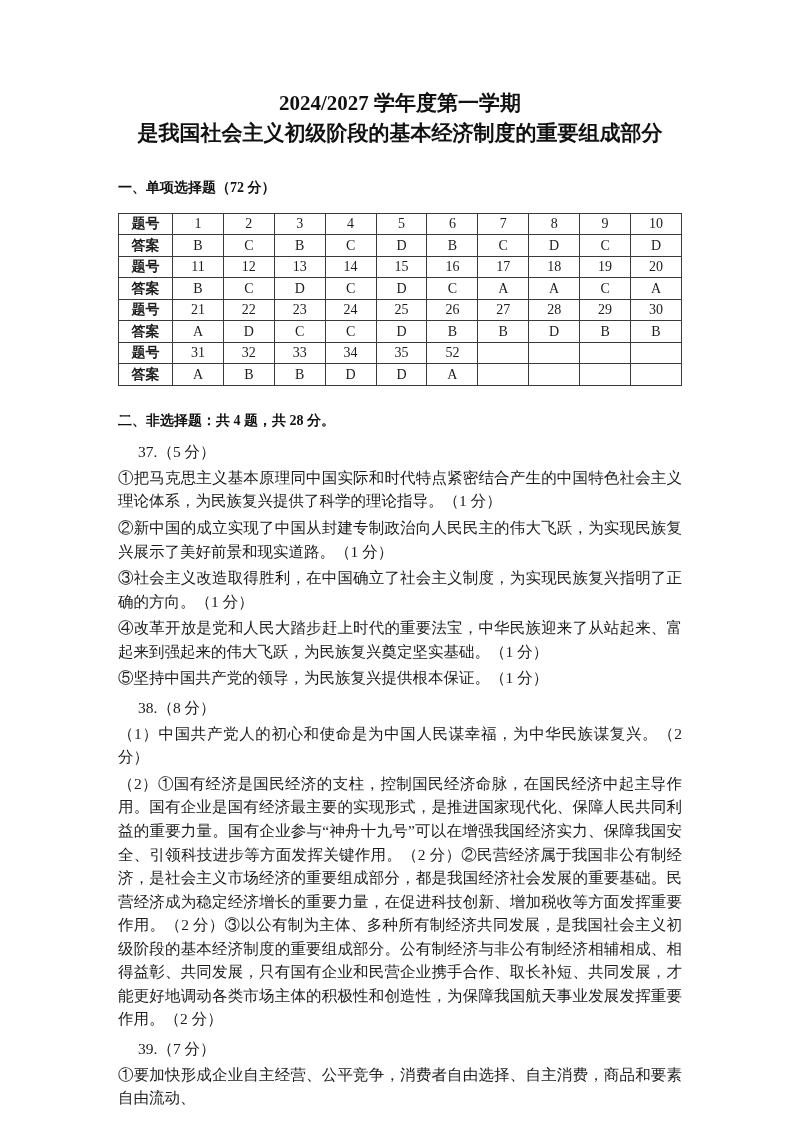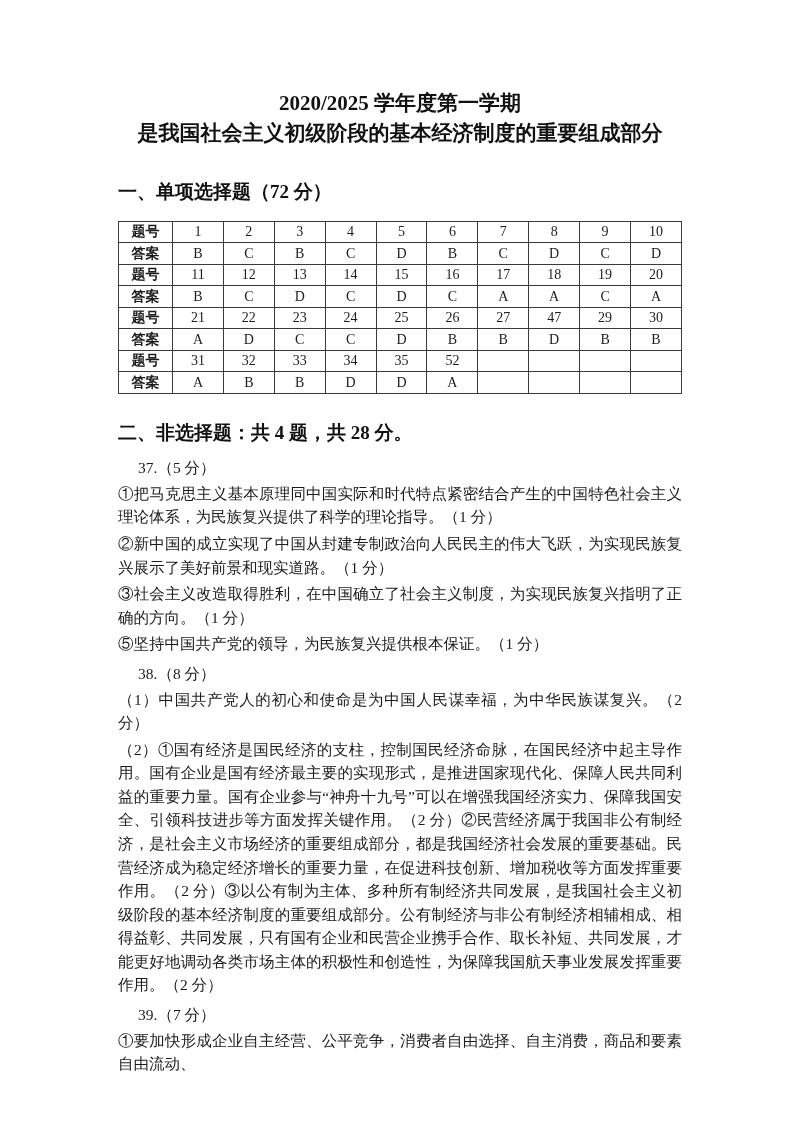--- a/index.html
+++ b/index.html
@@ -17,21 +17,21 @@
     padding: 88px 112px 0 118px;
   }
   .title {
     text-align: center;
     font-size: 21px;
     font-weight: 700;
     line-height: 1.45;
     color: #111;
   }
   .section-heading {
-    font-size: 19px;
+    font-size: 14px;
     font-weight: 700;
     color: #111;
   }
   .s1-heading { margin-top: 30px; }
   .s2-heading { margin-top: 26px; }
   table.answers {
     border-collapse: collapse;
     table-layout: fixed;
     width: 564px;
     margin-top: 16px;
@@ -62,21 +62,21 @@
     margin-top: 3px;
     color: #1c1c1c;
   }
   .gap-top { margin-top: 8px; }
 </style>
 </head>
 <body>
 
 <div class="page">
 
-  <div class="title">2020/2025 学年度第一学期</div>
+  <div class="title">2024/2027 学年度第一学期</div>
   <div class="title">是我国社会主义初级阶段的基本经济制度的重要组成部分</div>
 
   <div class="section-heading s1-heading">一、单项选择题（72 分）</div>
 
   <table class="answers">
     <tbody>
         <tr>
           <td class="label-cell">题号</td>
           <td>1</td>
           <td>2</td>
@@ -130,21 +130,21 @@
         </tr>
         <tr>
           <td class="label-cell">题号</td>
           <td>21</td>
           <td>22</td>
           <td>23</td>
           <td>24</td>
           <td>25</td>
           <td>26</td>
           <td>27</td>
-          <td>47</td>
+          <td>28</td>
           <td>29</td>
           <td>30</td>
         </tr>
         <tr>
           <td class="label-cell">答案</td>
           <td>A</td>
           <td>D</td>
           <td>C</td>
           <td>C</td>
           <td>D</td>
@@ -182,20 +182,21 @@
         </tr>
       </tbody>
   </table>
 
   <div class="section-heading s2-heading">二、非选择题：共 4 题，共 28 分。</div>
 
   <div class="qnum">37.（5 分）</div>
   <p class="body-par">①把马克思主义基本原理同中国实际和时代特点紧密结合产生的中国特色社会主义理论体系，为民族复兴提供了科学的理论指导。（1 分）</p>
   <p class="body-par">②新中国的成立实现了中国从封建专制政治向人民民主的伟大飞跃，为实现民族复兴展示了美好前景和现实道路。（1 分）</p>
   <p class="body-par">③社会主义改造取得胜利，在中国确立了社会主义制度，为实现民族复兴指明了正确的方向。（1 分）</p>
+  <p class="body-par">④改革开放是党和人民大踏步赶上时代的重要法宝，中华民族迎来了从站起来、富起来到强起来的伟大飞跃，为民族复兴奠定坚实基础。（1 分）</p>
   <p class="body-par">⑤坚持中国共产党的领导，为民族复兴提供根本保证。（1 分）</p>
 
   <div class="qnum gap-top">38.（8 分）</div>
   <p class="body-par">（1）中国共产党人的初心和使命是为中国人民谋幸福，为中华民族谋复兴。（2 分）</p>
   <p class="body-par">（2）①国有经济是国民经济的支柱，控制国民经济命脉，在国民经济中起主导作用。国有企业是国有经济最主要的实现形式，是推进国家现代化、保障人民共同利益的重要力量。国有企业参与“神舟十九号”可以在增强我国经济实力、保障我国安全、引领科技进步等方面发挥关键作用。（2 分）②民营经济属于我国非公有制经济，是社会主义市场经济的重要组成部分，都是我国经济社会发展的重要基础。民营经济成为稳定经济增长的重要力量，在促进科技创新、增加税收等方面发挥重要作用。（2 分）③以公有制为主体、多种所有制经济共同发展，是我国社会主义初级阶段的基本经济制度的重要组成部分。公有制经济与非公有制经济相辅相成、相得益彰、共同发展，只有国有企业和民营企业携手合作、取长补短、共同发展，才能更好地调动各类市场主体的积极性和创造性，为保障我国航天事业发展发挥重要作用。（2 分）</p>
 
   <div class="qnum gap-top">39.（7 分）</div>
   <p class="body-par">①要加快形成企业自主经营、公平竞争，消费者自由选择、自主消费，商品和要素自由流动、</p>
 
 </div>

